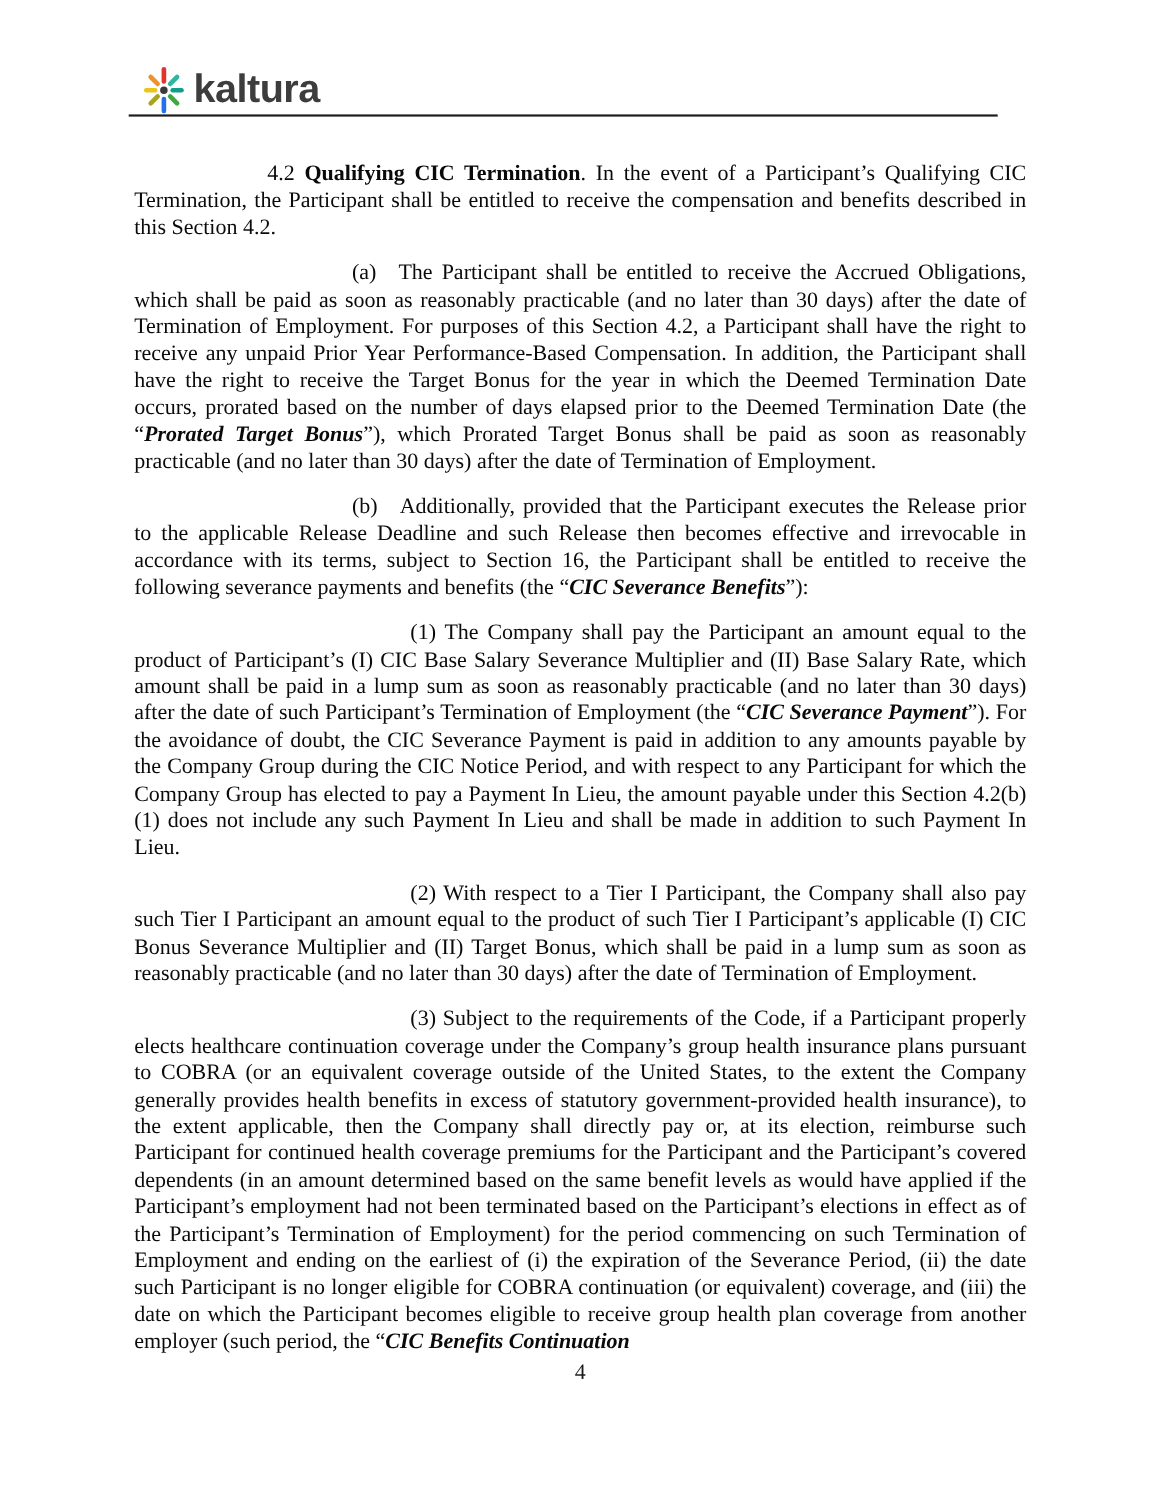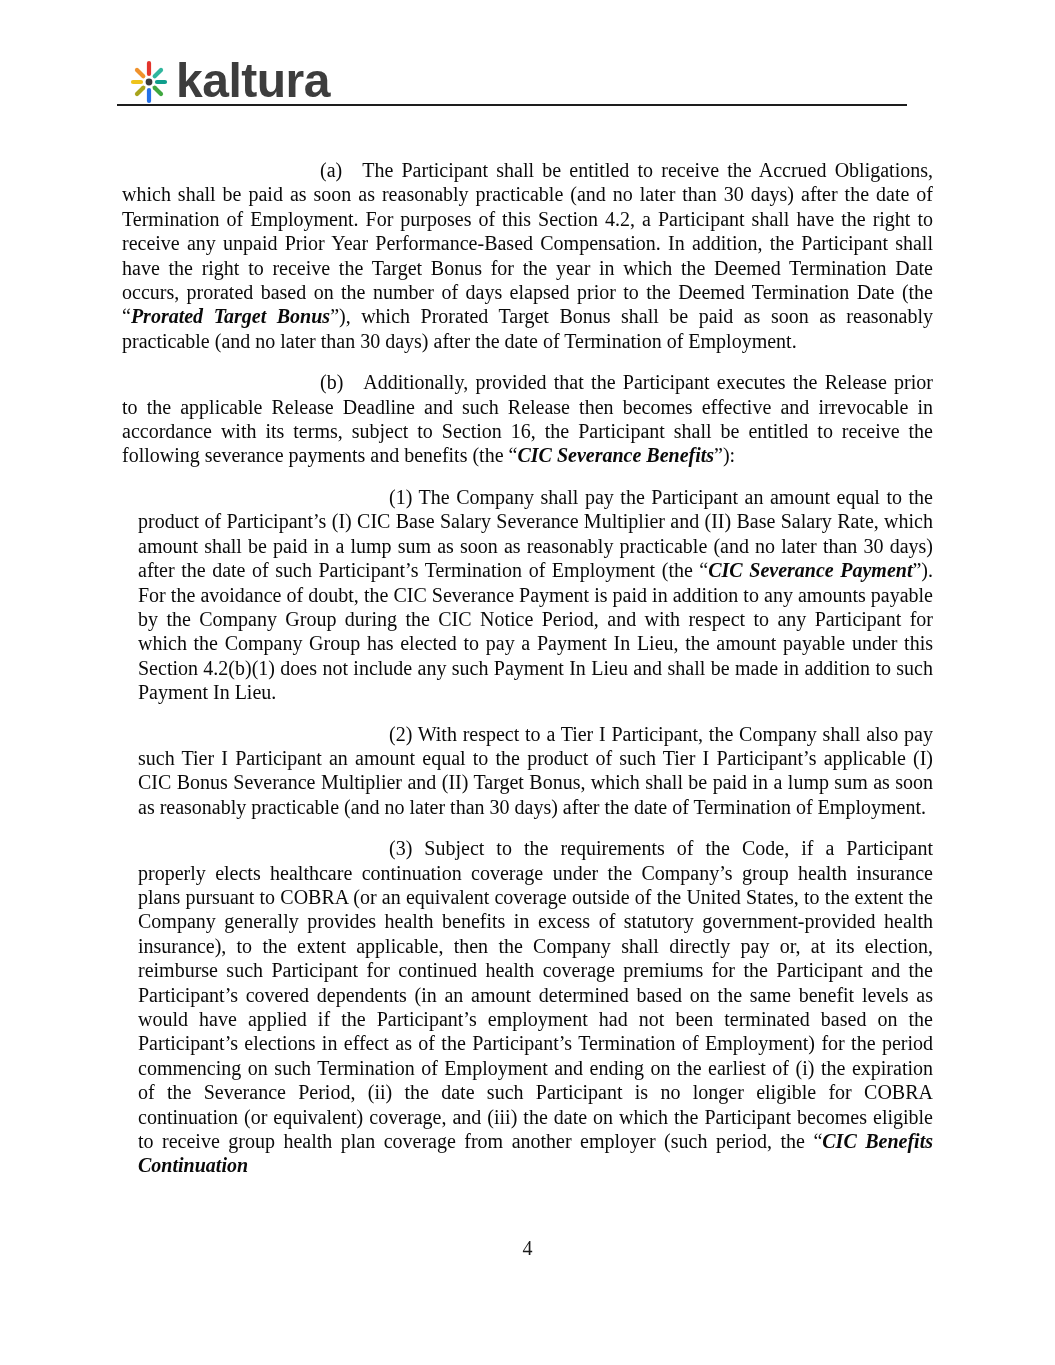--- a/index.html
+++ b/index.html
@@ -12,21 +12,21 @@
     color: #0a0a0a;
     overflow: hidden;
   }
   
   .logo { position: absolute; left: 126px; top: 56px; height: 52px; }
   .logo-icon { position: absolute; left: 0; top: 1px; }
   .logo-wordmark {
     position: absolute; left: 50px; top: 6px;
     font-family: "Liberation Sans", sans-serif;
     font-weight: 700;
-    font-size: 48px;
+    font-size: 36px;
     line-height: 38px;
     letter-spacing: -0.5px;
     color: #3d3d3d;
   }
   .header-rule {
     position: absolute;
     left: 117px; top: 104px;
     width: 790px; height: 2px;
     background: #1d1d1d;
   }
@@ -35,21 +35,21 @@
     position: absolute;
     left: 122px; top: 146px;
     width: 811px;
     font-size: 20px;
     line-height: 24.4px;
     text-align: justify;
   }
   .doc-body p { margin: 0 0 17px 0; }
   p.indent-a { text-indent: 121px; }
   p.indent-b { text-indent: 198px; margin-top: 12px; }
-  p.indent-c { text-indent: 251px; margin-left: 16px; }
+  p.indent-c { text-indent: 251px; }
   .b  { font-weight: bold; }
   .bi { font-weight: bold; font-style: italic; }
   
   .page-number {
     position: absolute;
     left: 0; top: 1237px;
     width: 1055px;
     text-align: center;
     font-size: 20px;
     color: #1a1a1a;
@@ -71,20 +71,21 @@
       <line x1="15" y1="25" x2="7" y2="25" stroke-width="4.2" stroke-linecap="round" stroke="#eec31a"></line>
       <line x1="17.3" y1="19.3" x2="11" y2="13" stroke-width="4.2" stroke-linecap="round" stroke="#f0922c"></line>
       <circle cx="23" cy="25" r="3.4" fill="#3a3a3a"></circle>
     </svg>
     <div class="logo-wordmark">kaltura</div>
   </div>
 
   <div class="header-rule"></div>
 
   <div class="doc-body">
+    <p class="indent-a"><span>4.2 </span><span class="b">Qualifying CIC Termination</span><span>.  In the event of a Participant’s Qualifying CIC Termination, the Participant shall be entitled to receive the compensation and benefits described in this Section 4.2.</span></p>
     <p class="indent-b"><span>(a) The Participant shall be entitled to receive the Accrued Obligations, which shall be paid as soon as reasonably practicable (and no later than 30 days) after the date of Termination of Employment.  For purposes of this Section 4.2, a Participant shall have the right to receive any unpaid Prior Year Performance-Based Compensation.  In addition, the Participant shall have the right to receive the Target Bonus for the year in which the Deemed Termination Date occurs, prorated based on the number of days elapsed prior to the Deemed Termination Date (the “</span><span class="bi">Prorated Target Bonus</span><span>”), which Prorated Target Bonus shall be paid as soon as reasonably practicable (and no later than 30 days) after the date of Termination of Employment.</span></p>
     <p class="indent-b"><span>(b) Additionally, provided that the Participant executes the Release prior to the applicable Release Deadline and such Release then becomes effective and irrevocable in accordance with its terms, subject to Section 16, the Participant shall be entitled to receive the following severance payments and benefits (the “</span><span class="bi">CIC Severance Benefits</span><span>”):</span></p>
     <p class="indent-c"><span>(1) The Company shall pay the Participant an amount equal to the product of Participant’s (I) CIC Base Salary Severance Multiplier and (II) Base Salary Rate, which amount shall be paid in a lump sum as soon as reasonably practicable (and no later than 30 days) after the date of such Participant’s Termination of Employment (the “</span><span class="bi">CIC Severance Payment</span><span>”).  For the avoidance of doubt, the CIC Severance Payment is paid in addition to any amounts payable by the Company Group during the CIC Notice Period, and with respect to any Participant for which the Company Group has elected to pay a Payment In Lieu, the amount payable under this Section 4.2(b)(1) does not include any such Payment In Lieu and shall be made in addition to such Payment In Lieu.</span></p>
     <p class="indent-c"><span>(2) With respect to a Tier I Participant, the Company shall also pay such Tier I Participant an amount equal to the product of such Tier I Participant’s applicable (I) CIC Bonus Severance Multiplier and (II) Target Bonus, which shall be paid in a lump sum as soon as reasonably practicable (and no later than 30 days) after the date of Termination of Employment.</span></p>
     <p class="indent-c"><span>(3) Subject to the requirements of the Code, if a Participant properly elects healthcare continuation coverage under the Company’s group health insurance plans pursuant to COBRA (or an equivalent coverage outside of the United States, to the extent the Company generally provides health benefits in excess of statutory government-provided health insurance), to the extent applicable, then the Company shall directly pay or, at its election, reimburse such Participant for continued health coverage premiums for the Participant and the Participant’s covered dependents (in an amount determined based on the same benefit levels as would have applied if the Participant’s employment had not been terminated based on the Participant’s elections in effect as of the Participant’s Termination of Employment) for the period commencing on such Termination of Employment and ending on the earliest of (i) the expiration of the Severance Period, (ii) the date such Participant is no longer eligible for COBRA continuation (or equivalent) coverage, and (iii) the date on which the Participant becomes eligible to receive group health plan coverage from another employer (such period, the “</span><span class="bi">CIC Benefits Continuation</span></p>
   </div>
 
   <div class="page-number">4</div>
 
 </div>

